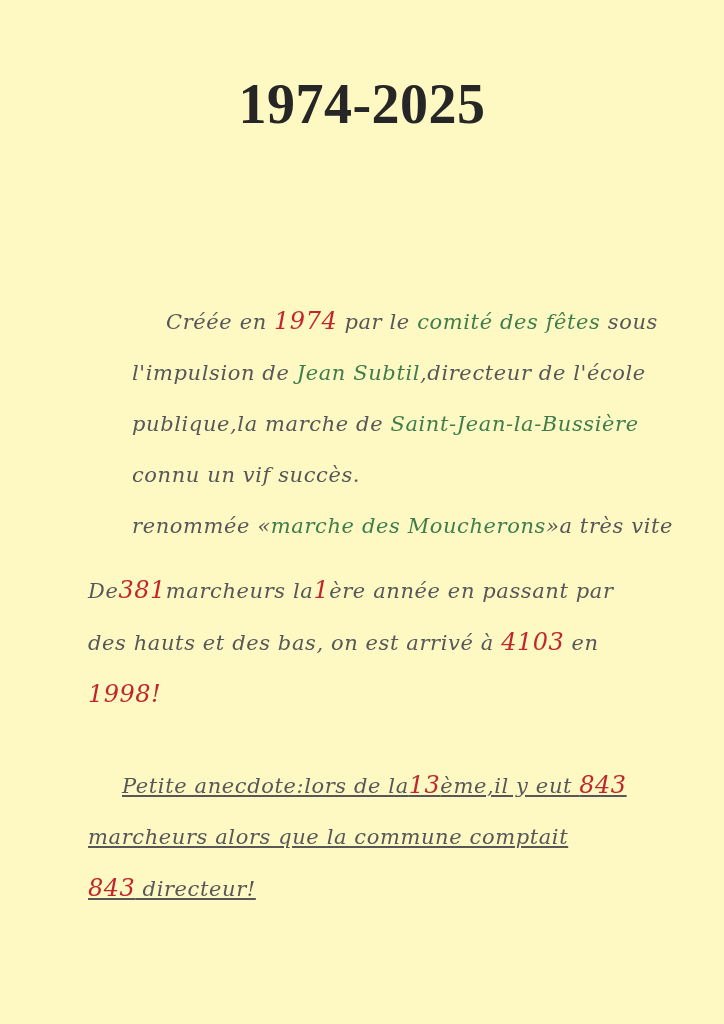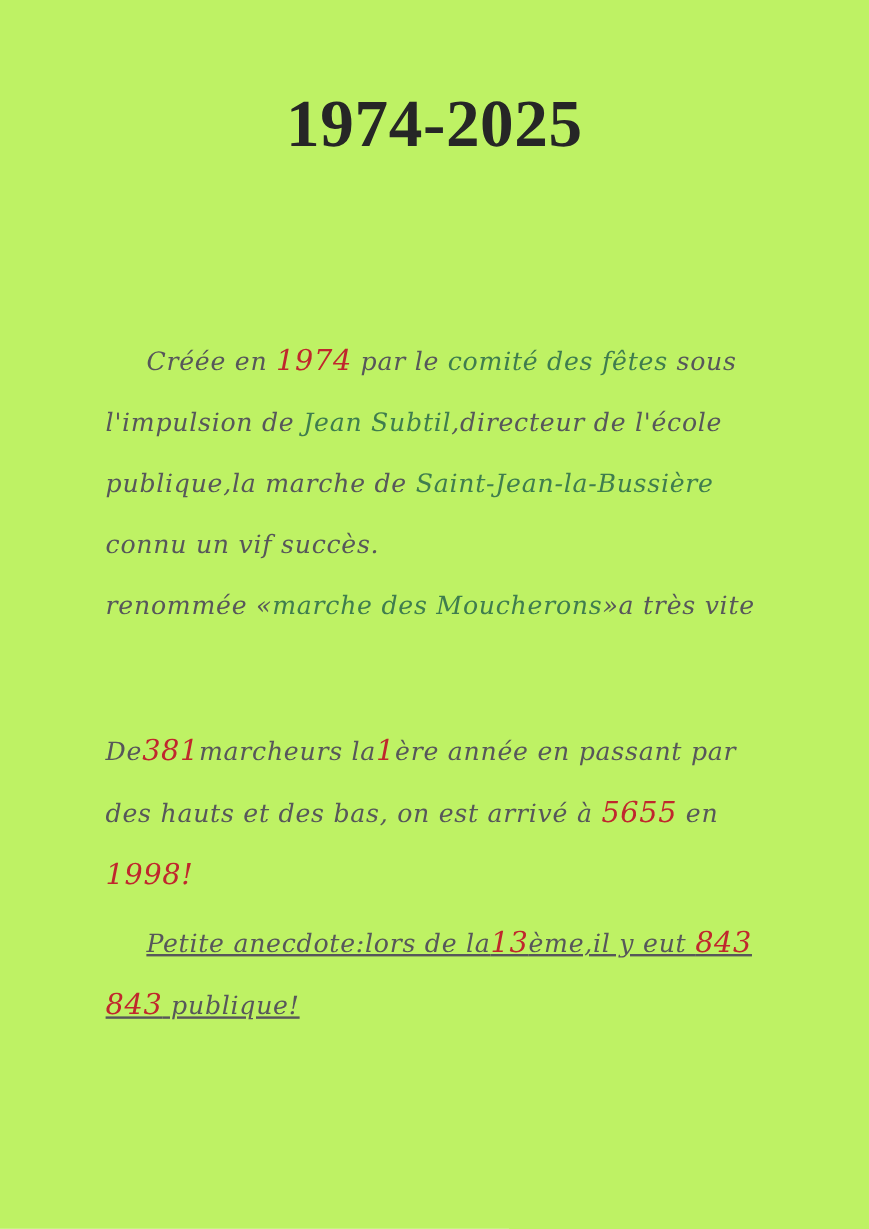--- a/index.html
+++ b/index.html
@@ -11,21 +11,21 @@
     width: 724px;
     height: 1024px;
     overflow: hidden;
     font-family: "Liberation Serif", serif;
     color: #2b2b2b;
   }
   .page {
     position: relative;
     width: 724px;
     height: 1024px;
-    background: #bef264;
+    background: #fef9c3;
     box-sizing: border-box;
   }
 
   
   .title-block {
     position: absolute;
     top: 68px;
     left: 0;
     width: 724px;
     text-align: center;
@@ -44,22 +44,22 @@
     position: absolute;
     left: 88px;
     width: 560px;
     font-family: "DejaVu Serif", serif;
     font-style: italic;
     font-size: 21px;
     line-height: 51px;
     color: #57575a;
     letter-spacing: 0.6px;
   }
-  .para-1 { top: 275px; }
-  .para-2 { top: 600px; }
+  .para-1 { top: 296px; margin-left: 44px; }
+  .para-2 { top: 565px; }
   .para-3 { top: 760px; text-decoration: underline; }
 
   .line {
     white-space: nowrap;
   }
   .line.indent {
     padding-left: 34px;
   }
 
   .red {
@@ -87,21 +87,22 @@
 
   <div class="body-block para-1">
       <div class="line indent"><span class="grey">Créée en </span><span class="red">1974</span><span class="grey"> par le </span><span class="green">comité des fêtes</span><span class="grey"> sous</span></div>
       <div class="line"><span class="grey">l'impulsion de </span><span class="green">Jean Subtil</span><span class="grey">,directeur de l'école</span></div>
       <div class="line"><span class="grey">publique,la marche de </span><span class="green">Saint-Jean-la-Bussière</span></div>
       <div class="line"><span class="grey">connu un vif succès.</span></div>
       <div class="line"><span class="grey">renommée «</span><span class="green">marche des Moucherons</span><span class="grey">»a très vite</span></div>
     </div>
   <div class="body-block para-2">
       <div class="line"><span class="grey">De</span><span class="red">381</span><span class="grey">marcheurs la</span><span class="red">1</span><span class="grey">ère année en passant par</span></div>
-      <div class="line"><span class="grey">des hauts et des bas, on est arrivé à </span><span class="red">5655</span><span class="grey"> en</span></div>
+      <div class="line"><span class="grey">des hauts et des bas, on est arrivé à </span><span class="red">4103</span><span class="grey"> en</span></div>
       <div class="line"><span class="red">1998</span><span class="red">!</span></div>
     </div>
   <div class="body-block para-3">
       <div class="line indent"><span class="grey">Petite anecdote:lors de la</span><span class="red">13</span><span class="grey">ème,il y eut </span><span class="red">843</span></div>
-      <div class="line"><span class="red">843</span><span class="grey"> publique!</span></div>
+      <div class="line"><span class="grey">marcheurs alors que la commune comptait</span></div>
+      <div class="line"><span class="red">843</span><span class="grey"> directeur!</span></div>
     </div>
 
 </div>
 
 </body></html>

